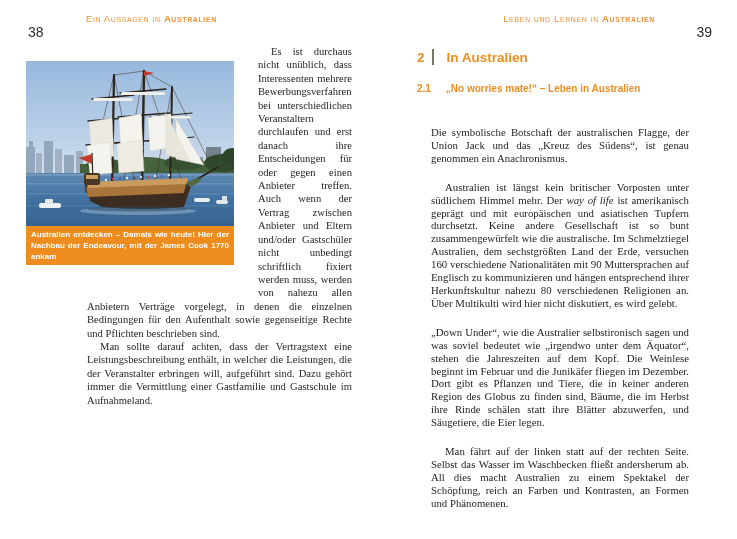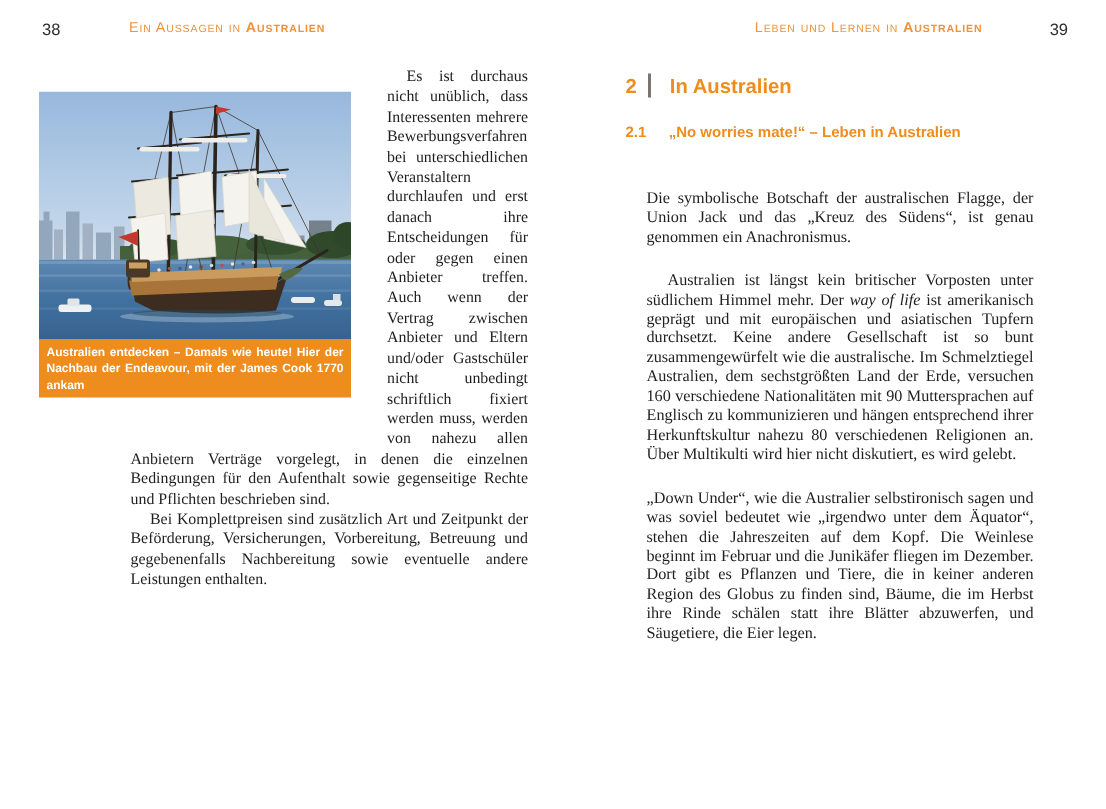--- a/index.html
+++ b/index.html
@@ -13,23 +13,23 @@
   
   .running-head{
     position:absolute;top:13px;
     font-family:"Liberation Sans", sans-serif;
     font-size:9.5px;letter-spacing:0.6px;
     font-variant:small-caps;
     color:#f0923a;white-space:nowrap;
   }
   .running-head .emph{font-weight:bold;text-align:right;}
   .page-num{
-    position:absolute;top:14px;
-    font-family:"Liberation Sans", sans-serif;
-    font-size:11px;color:#2d2d2d;
+    position:absolute;top:24px;
+    font-family:"Liberation Sans", sans-serif;
+    font-size:14px;color:#2d2d2d;
   }
   
   .left-body{
     position:absolute;left:87px;top:45px;width:265px;
     font-size:10.6px;line-height:13.4px;text-align:justify;
     text-justify:inter-word;hyphens:auto;
   }
   .left-body p{margin:0;text-indent:13px;}
   figure.photo-fig{
     float:left;width:208px;margin:0 8px 12px -77px;padding:16px;
@@ -209,21 +209,21 @@
           <circle cx="143" cy="114" r="1.2" fill="#ddd"></circle>
         </g>
 
         <ellipse cx="112" cy="148" rx="50" ry="2.5" fill="#24455f" opacity="0.5"></ellipse>
       </g>
     </svg>
     <figcaption class="photo-caption">Australien entdecken – Damals wie heute! Hier der Nachbau der Endeavour, mit der James Cook 1770 ankam</figcaption>
   </figure>
 
   <p>Es ist durchaus nicht unüblich, dass Interessenten mehrere Bewerbungsverfahren bei unterschiedlichen Veranstaltern durchlaufen und erst danach ihre Entscheidungen für oder gegen einen Anbieter treffen. Auch wenn der Vertrag zwischen Anbieter und Eltern und/oder Gastschüler nicht unbedingt schriftlich fixiert werden muss, werden von nahezu allen Anbietern Verträge vorgelegt, in denen die einzelnen Bedingungen für den Aufenthalt sowie gegenseitige Rechte und Pflichten beschrieben sind.</p>
-  <p>Bei Komplettpreisen sind zusätzlich Art und Zeitpunkt der Beförderung, Versicherungen, Vorbereitung, Betreuung und gegebenenfalls Nachbereitung sowie eventuelle andere Leistungen enthalten.</p>
+  <p>Man sollte darauf achten, dass der Vertragstext eine Leistungsbeschreibung enthält, in welcher die Leistungen, die der Veranstalter erbringen will, aufgeführt sind. Dazu gehört immer die Vermittlung einer Gastfamilie und Gastschule im Aufnahmeland.</p>
 </div>
 
 <div class="running-head" style="right:82px;">
   <span>Leben und Lernen in </span><span class="emph">Australien</span>
 </div>
 <span class="page-num" style="right:25px;">39</span>
 
 <div class="chapter-head">
   <span>2</span>
   <span class="chapter-bar"></span>
@@ -232,13 +232,14 @@
 
 <div class="section-head">
   <span class="section-num">2.1</span>
   <span>„No worries mate!“ – Leben in Australien</span>
 </div>
 
 <div class="right-body">
   <p>Die symbolische Botschaft der australischen Flagge, der Union Jack und das „Kreuz des Südens“, ist genau genommen ein Anachronismus.</p>
   <p class="indent"><span>Australien ist längst kein britischer Vorposten unter südlichem Himmel mehr. Der </span><span class="ital">way of life</span><span> ist amerikanisch geprägt und mit europäischen und asiatischen Tupfern durchsetzt. Keine andere Gesellschaft ist so bunt zusammengewürfelt wie die australische. Im Schmelztiegel Australien, dem sechstgrößten Land der Erde, versuchen 160 verschiedene Nationalitäten mit 90 Muttersprachen auf Englisch zu kommunizieren und hängen entsprechend ihrer Herkunftskultur nahezu 80 verschiedenen Religionen an. Über Multikulti wird hier nicht diskutiert, es wird gelebt.</span></p>
   <p class="gap">„Down Under“, wie die Australier selbstironisch sagen und was soviel bedeutet wie „irgendwo unter dem Äquator“, stehen die Jahreszeiten auf dem Kopf. Die Weinlese beginnt im Februar und die Junikäfer fliegen im Dezember. Dort gibt es Pflanzen und Tiere, die in keiner anderen Region des Globus zu finden sind, Bäume, die im Herbst ihre Rinde schälen statt ihre Blätter abzuwerfen, und Säugetiere, die Eier legen.</p>
+  <p class="indent">Man fährt auf der linken statt auf der rechten Seite. Selbst das Wasser im Waschbecken fließt andersherum ab. All dies macht Australien zu einem Spektakel der Schöpfung, reich an Farben und Kontrasten, an Formen und Phänomenen.</p>
 </div>
 
 </body></html>

